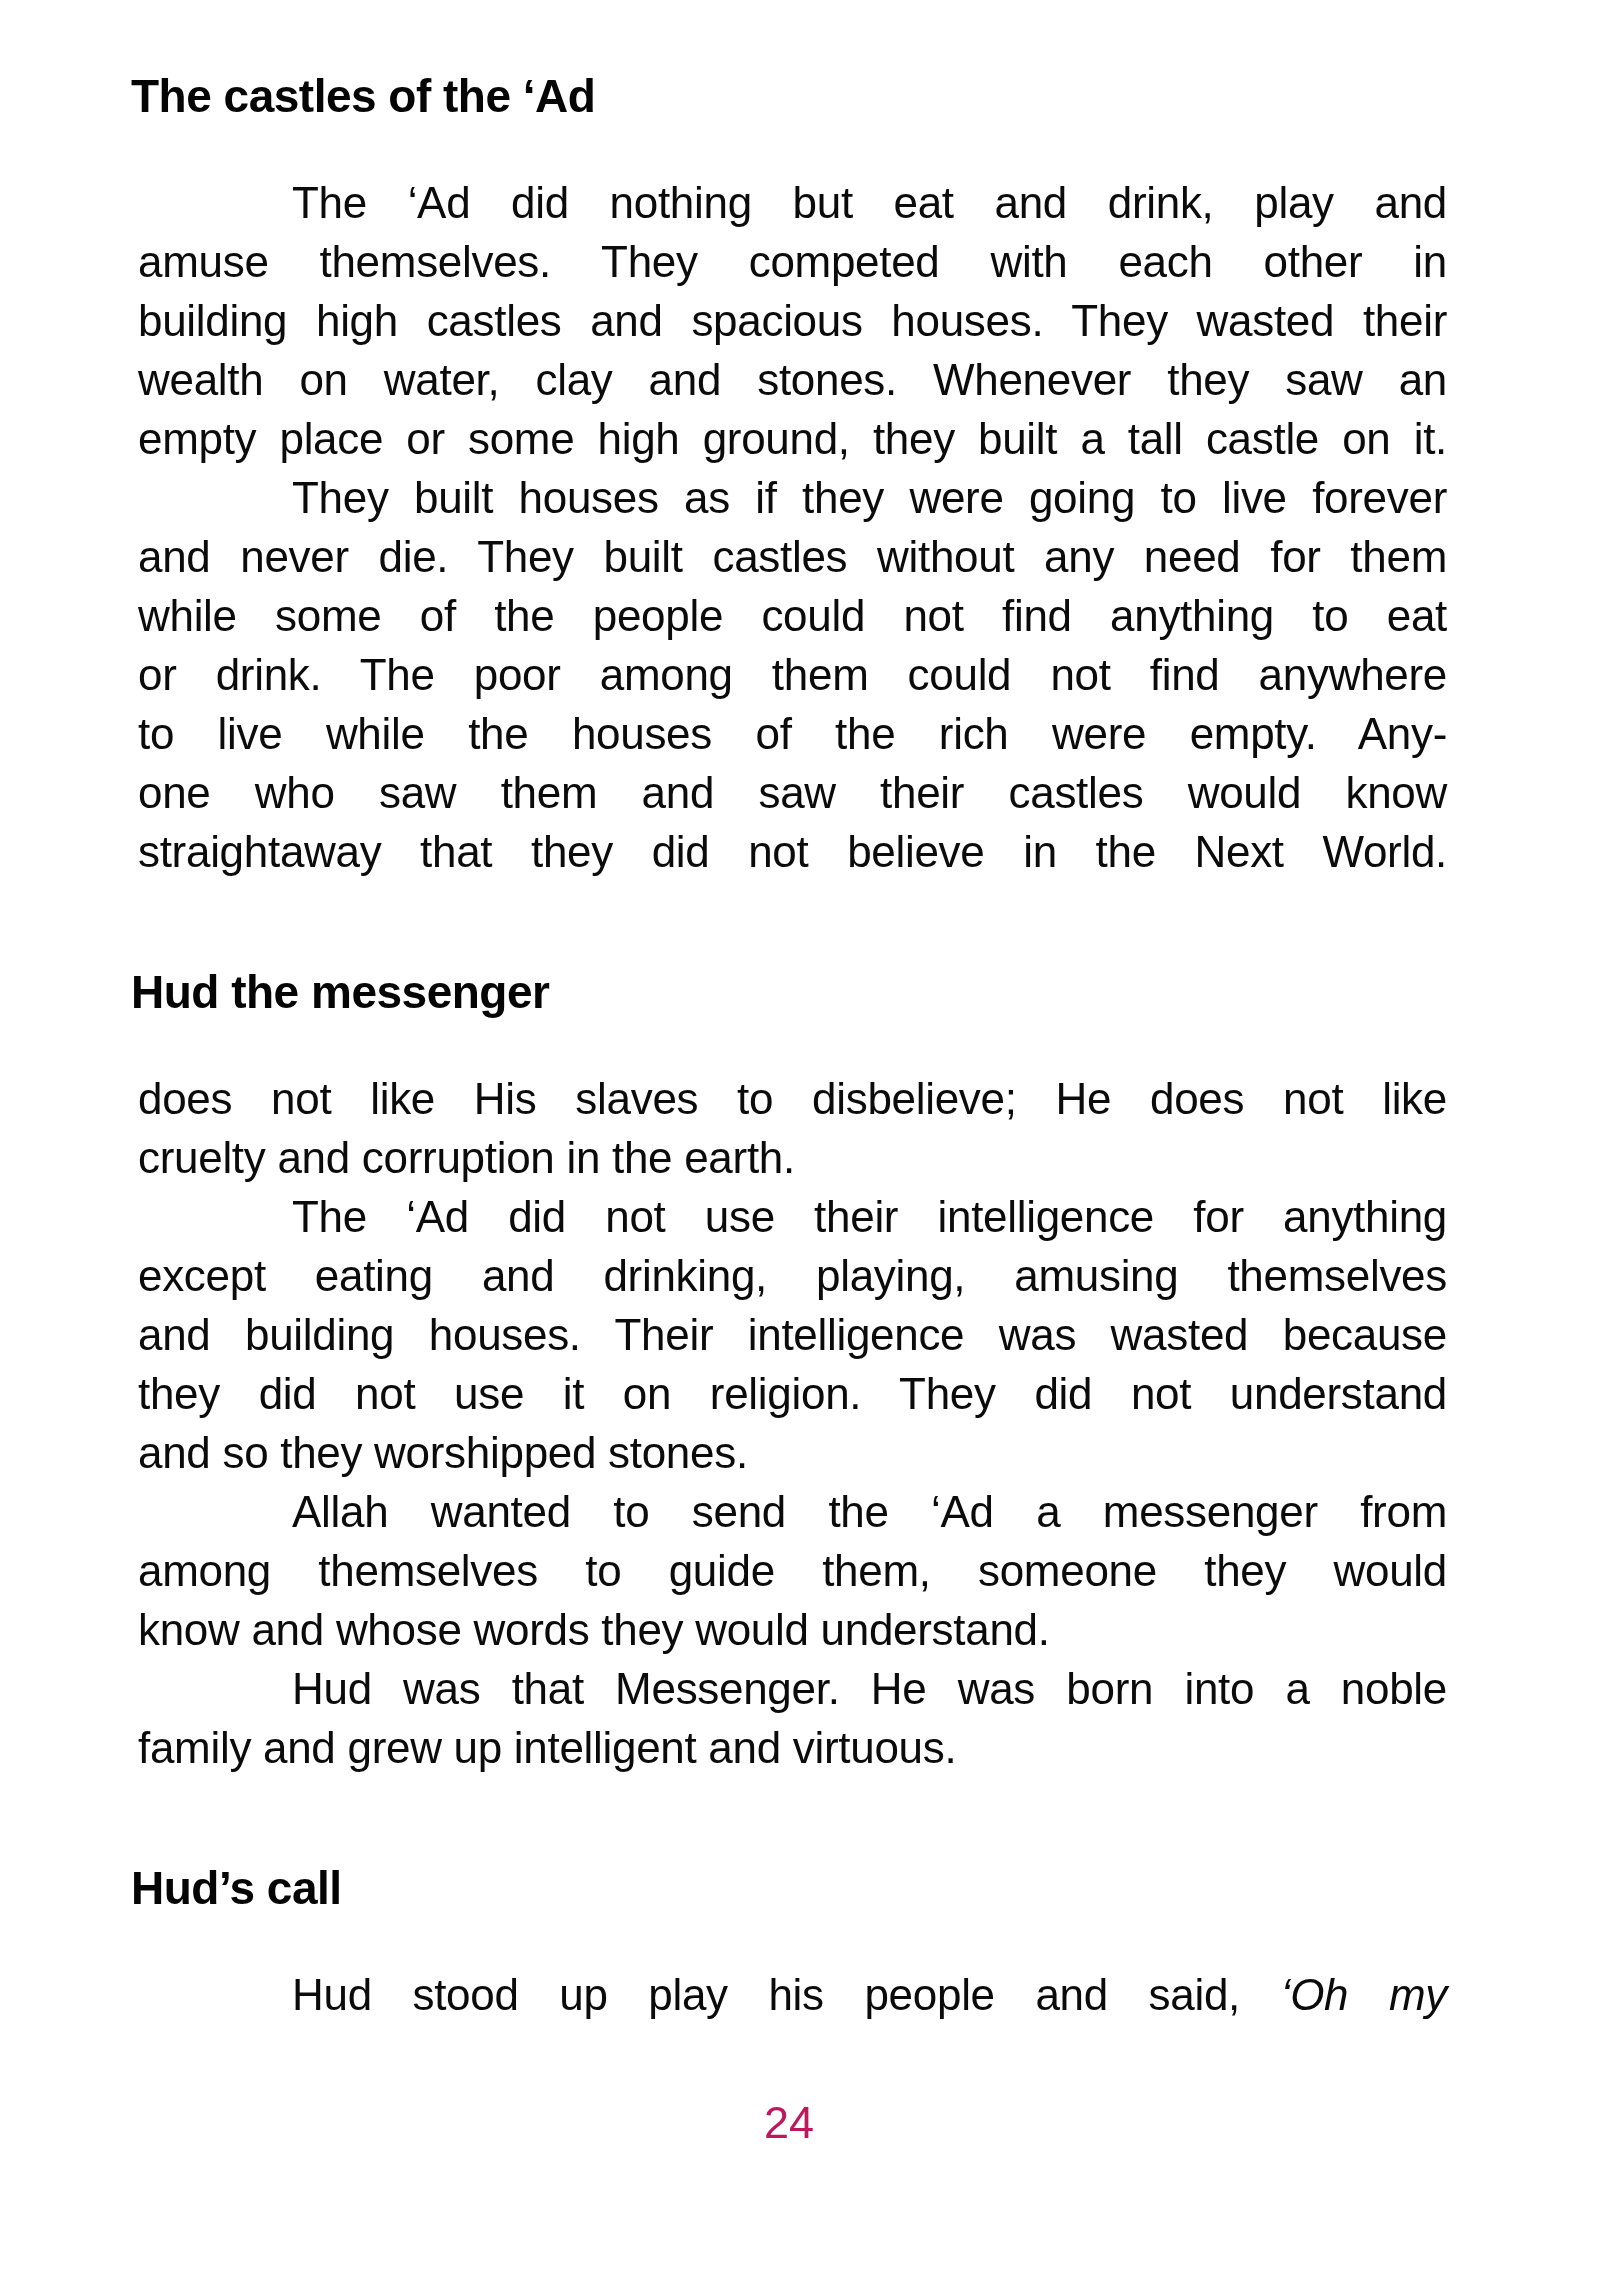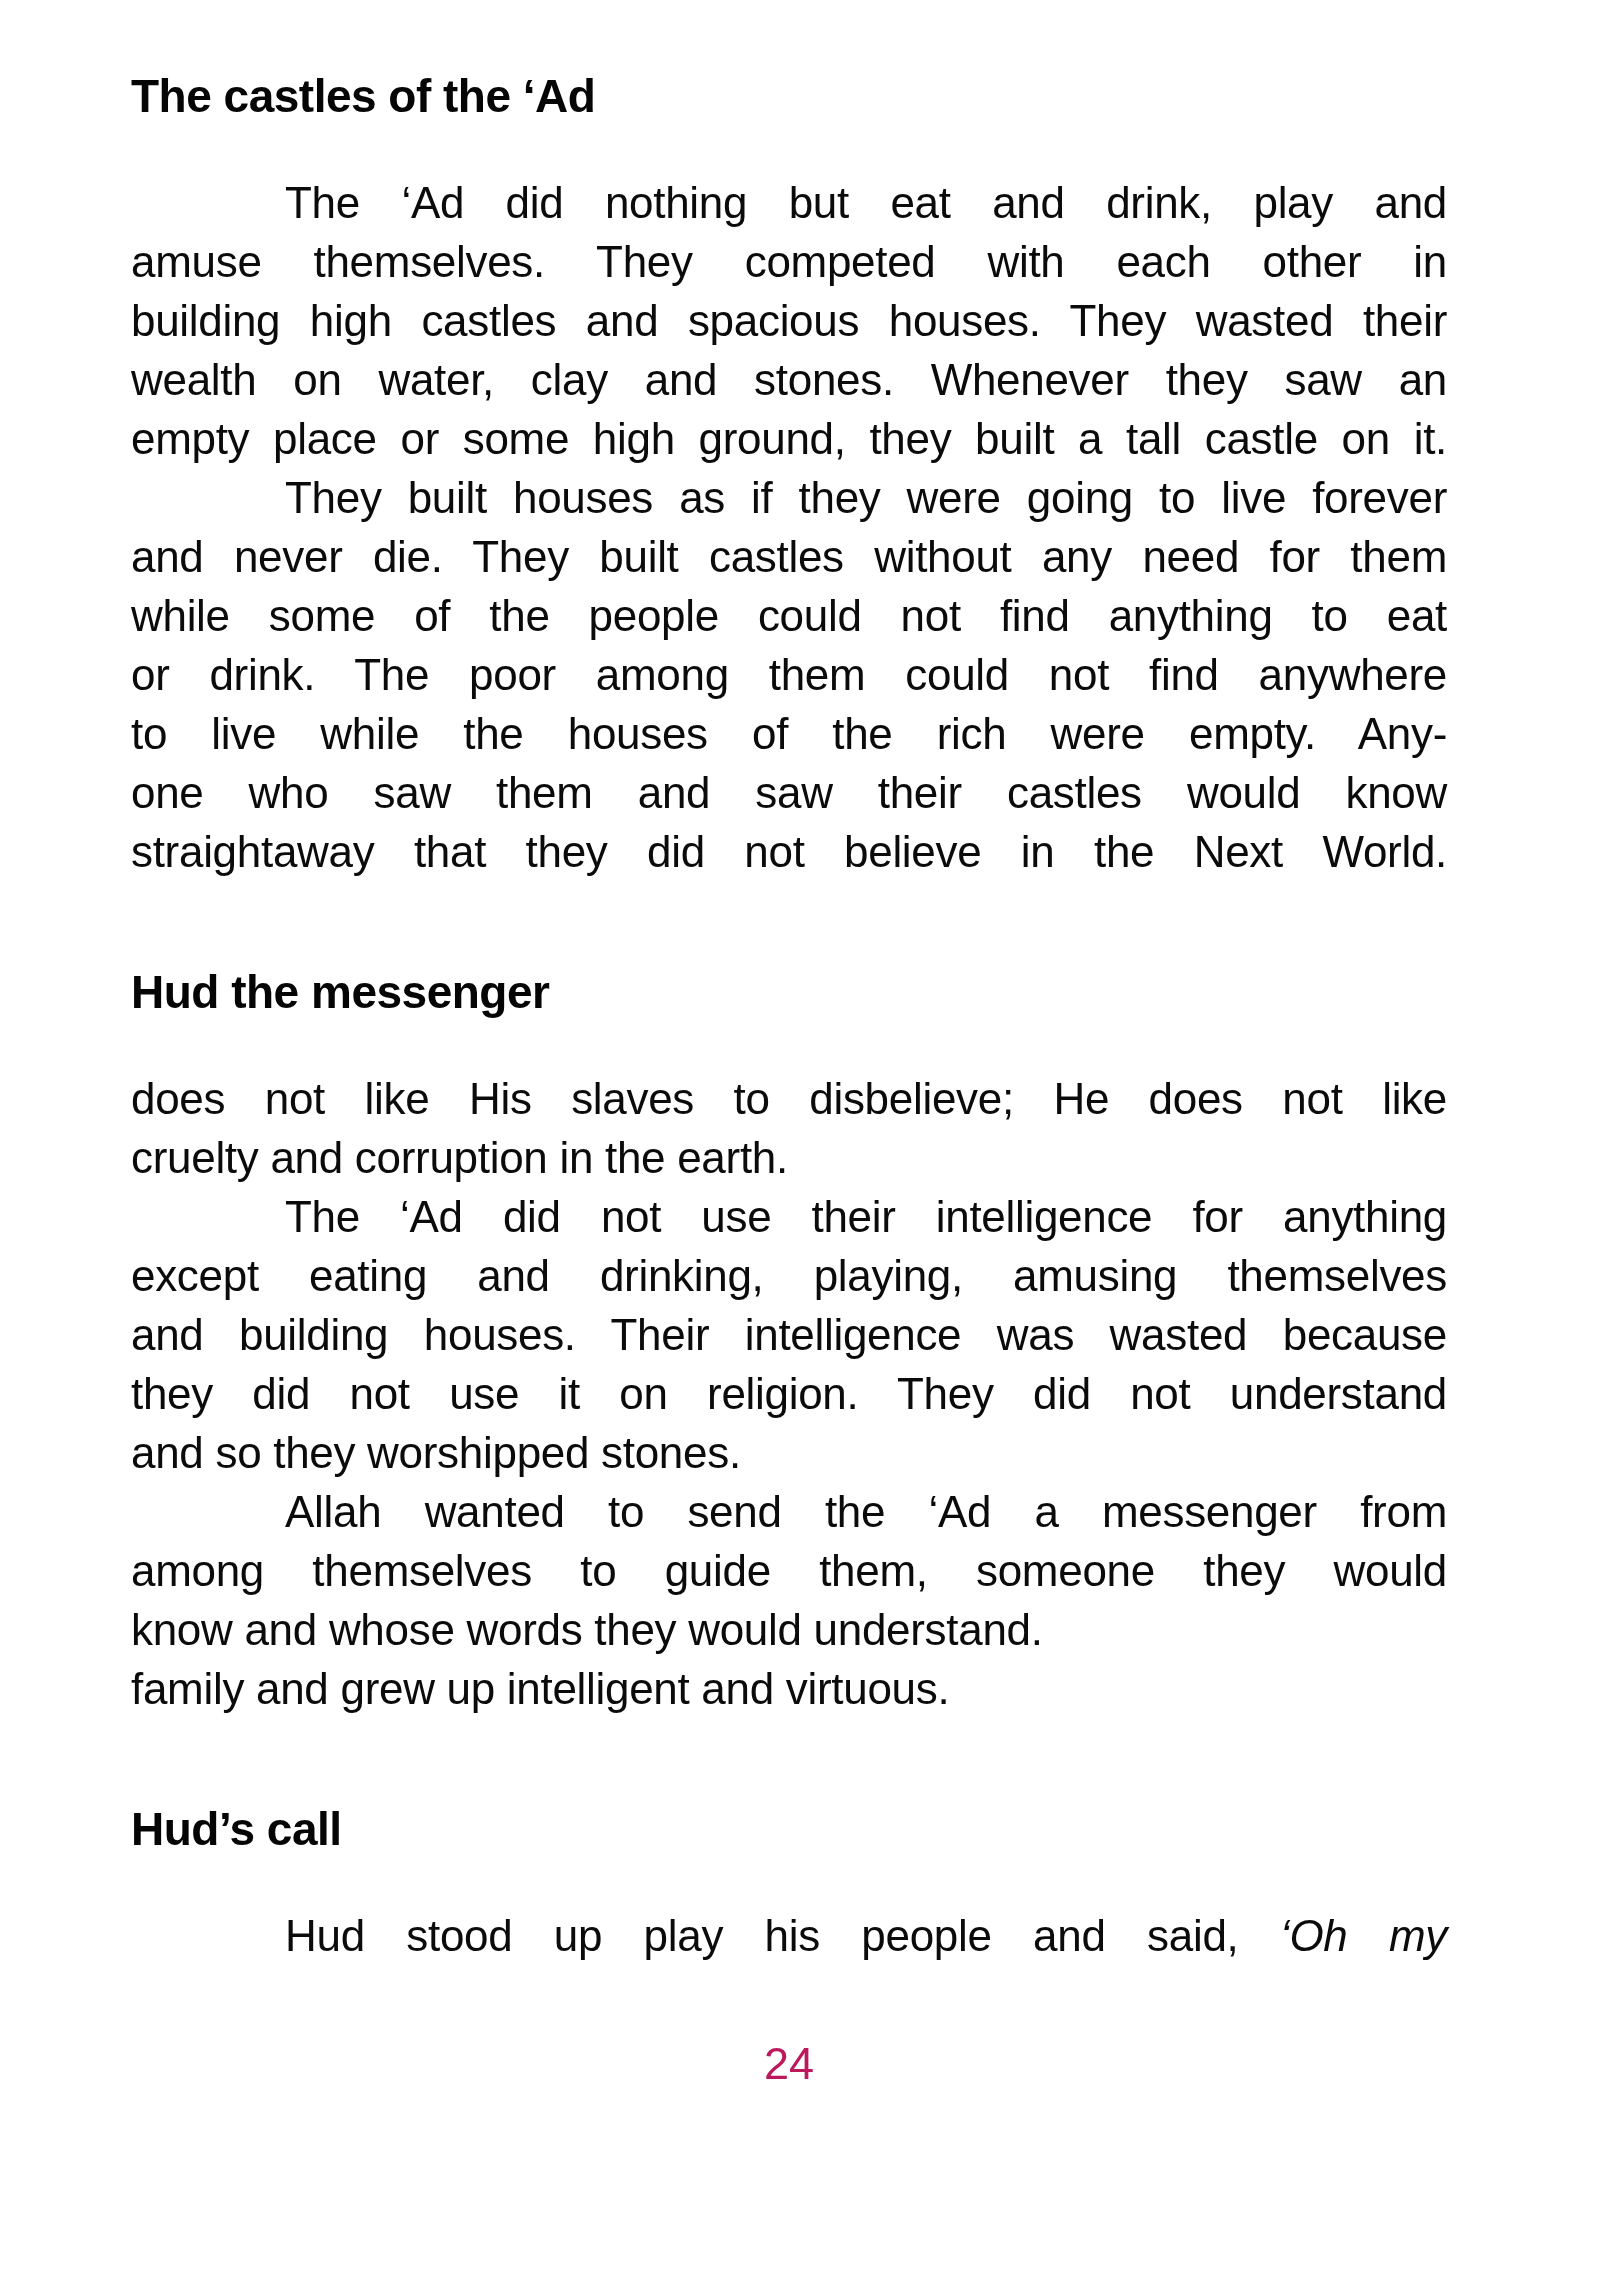--- a/index.html
+++ b/index.html
@@ -36,20 +36,21 @@
     margin: 0;
   }
   .line {
     font-size: 44px;
     line-height: 59px;
     height: 59px;
     letter-spacing: -0.3px;
     text-align: left;
     white-space: normal;
     color: #0b0b0b;
+    margin-left: 7px;
   }
   .line.just {
     text-align: justify;
     text-align-last: justify;
   }
   .line.indent {
     text-indent: 154px;
   }
   .italic {
     font-style: italic;
@@ -98,20 +99,21 @@
           <div class="line just"><span>and building houses. Their intelligence was wasted because</span></div>
           <div class="line just"><span>they did not use it on religion. They did not understand</span></div>
           <div class="line"><span>and so they worshipped stones.</span></div>
         </div>
         <div class="paragraph">
           <div class="line just indent"><span>Allah wanted to send the ‘Ad a messenger from</span></div>
           <div class="line just"><span>among themselves to guide them, someone they would</span></div>
           <div class="line"><span>know and whose words they would understand.</span></div>
         </div>
         <div class="paragraph">
+          <div class="line just indent"><span>Hud was that Messenger. He was born into a noble</span></div>
           <div class="line"><span>family and grew up intelligent and virtuous.</span></div>
         </div>
       </section>
       <section class="section">
         <h2 class="heading">Hud’s call</h2>
         <div class="paragraph">
           <div class="line just indent"><span>Hud stood up play his people and said, </span><span class="italic">‘Oh my</span></div>
         </div>
       </section>
     </div>

